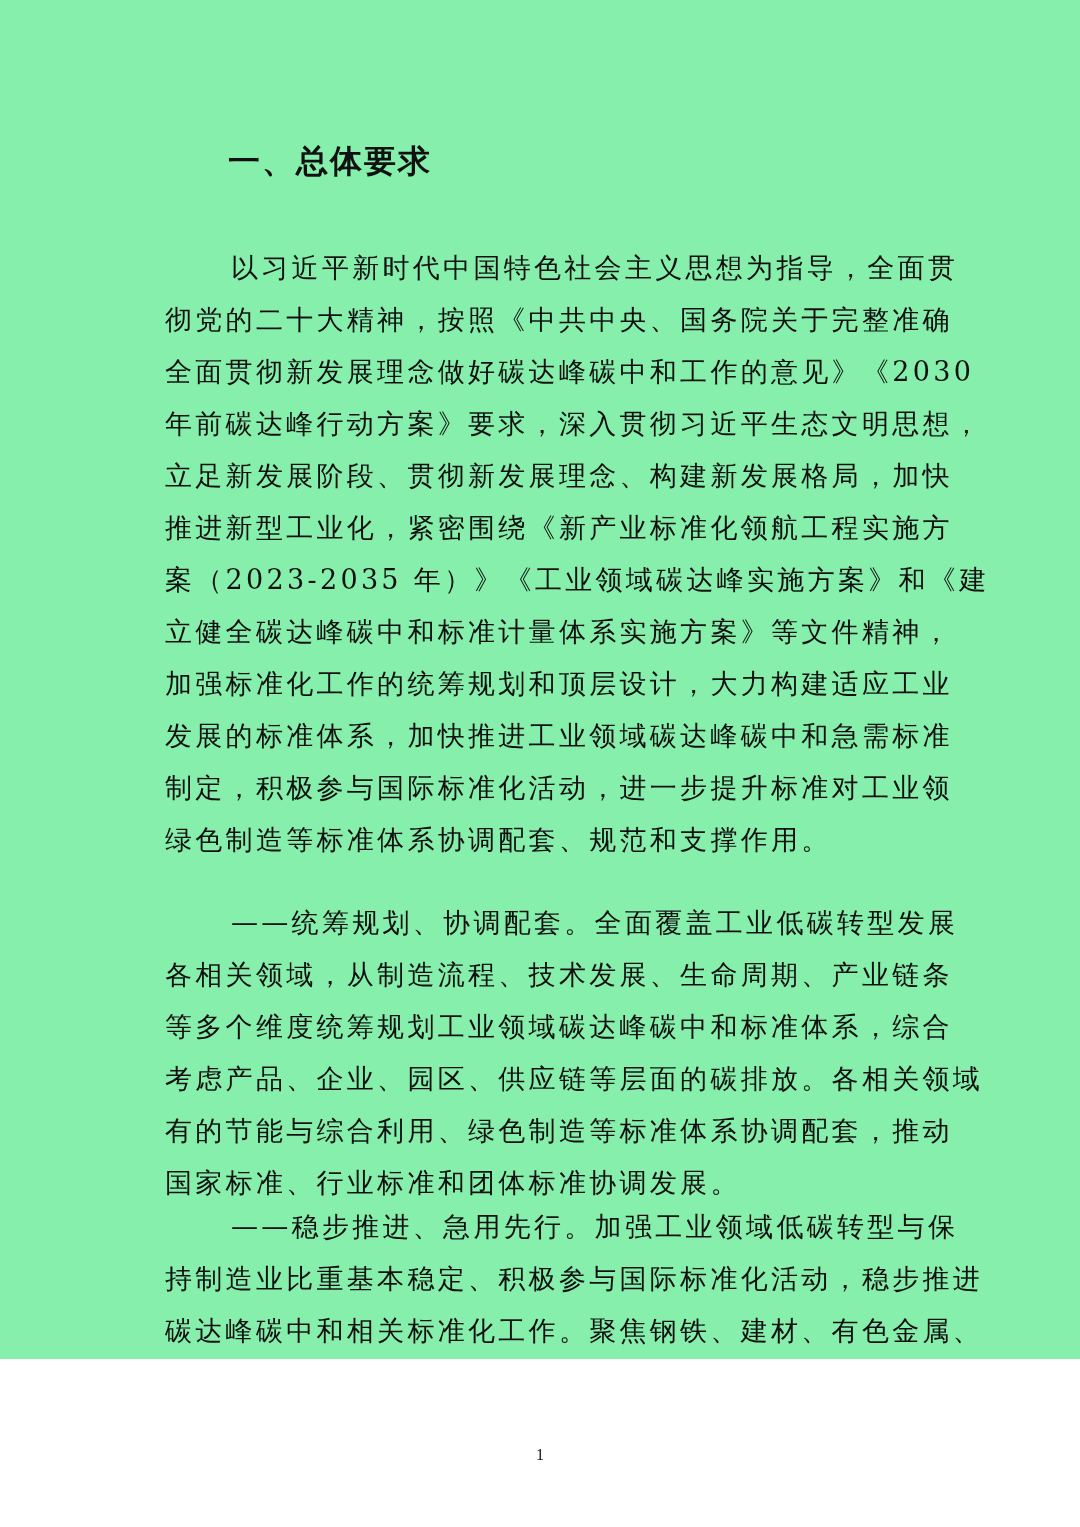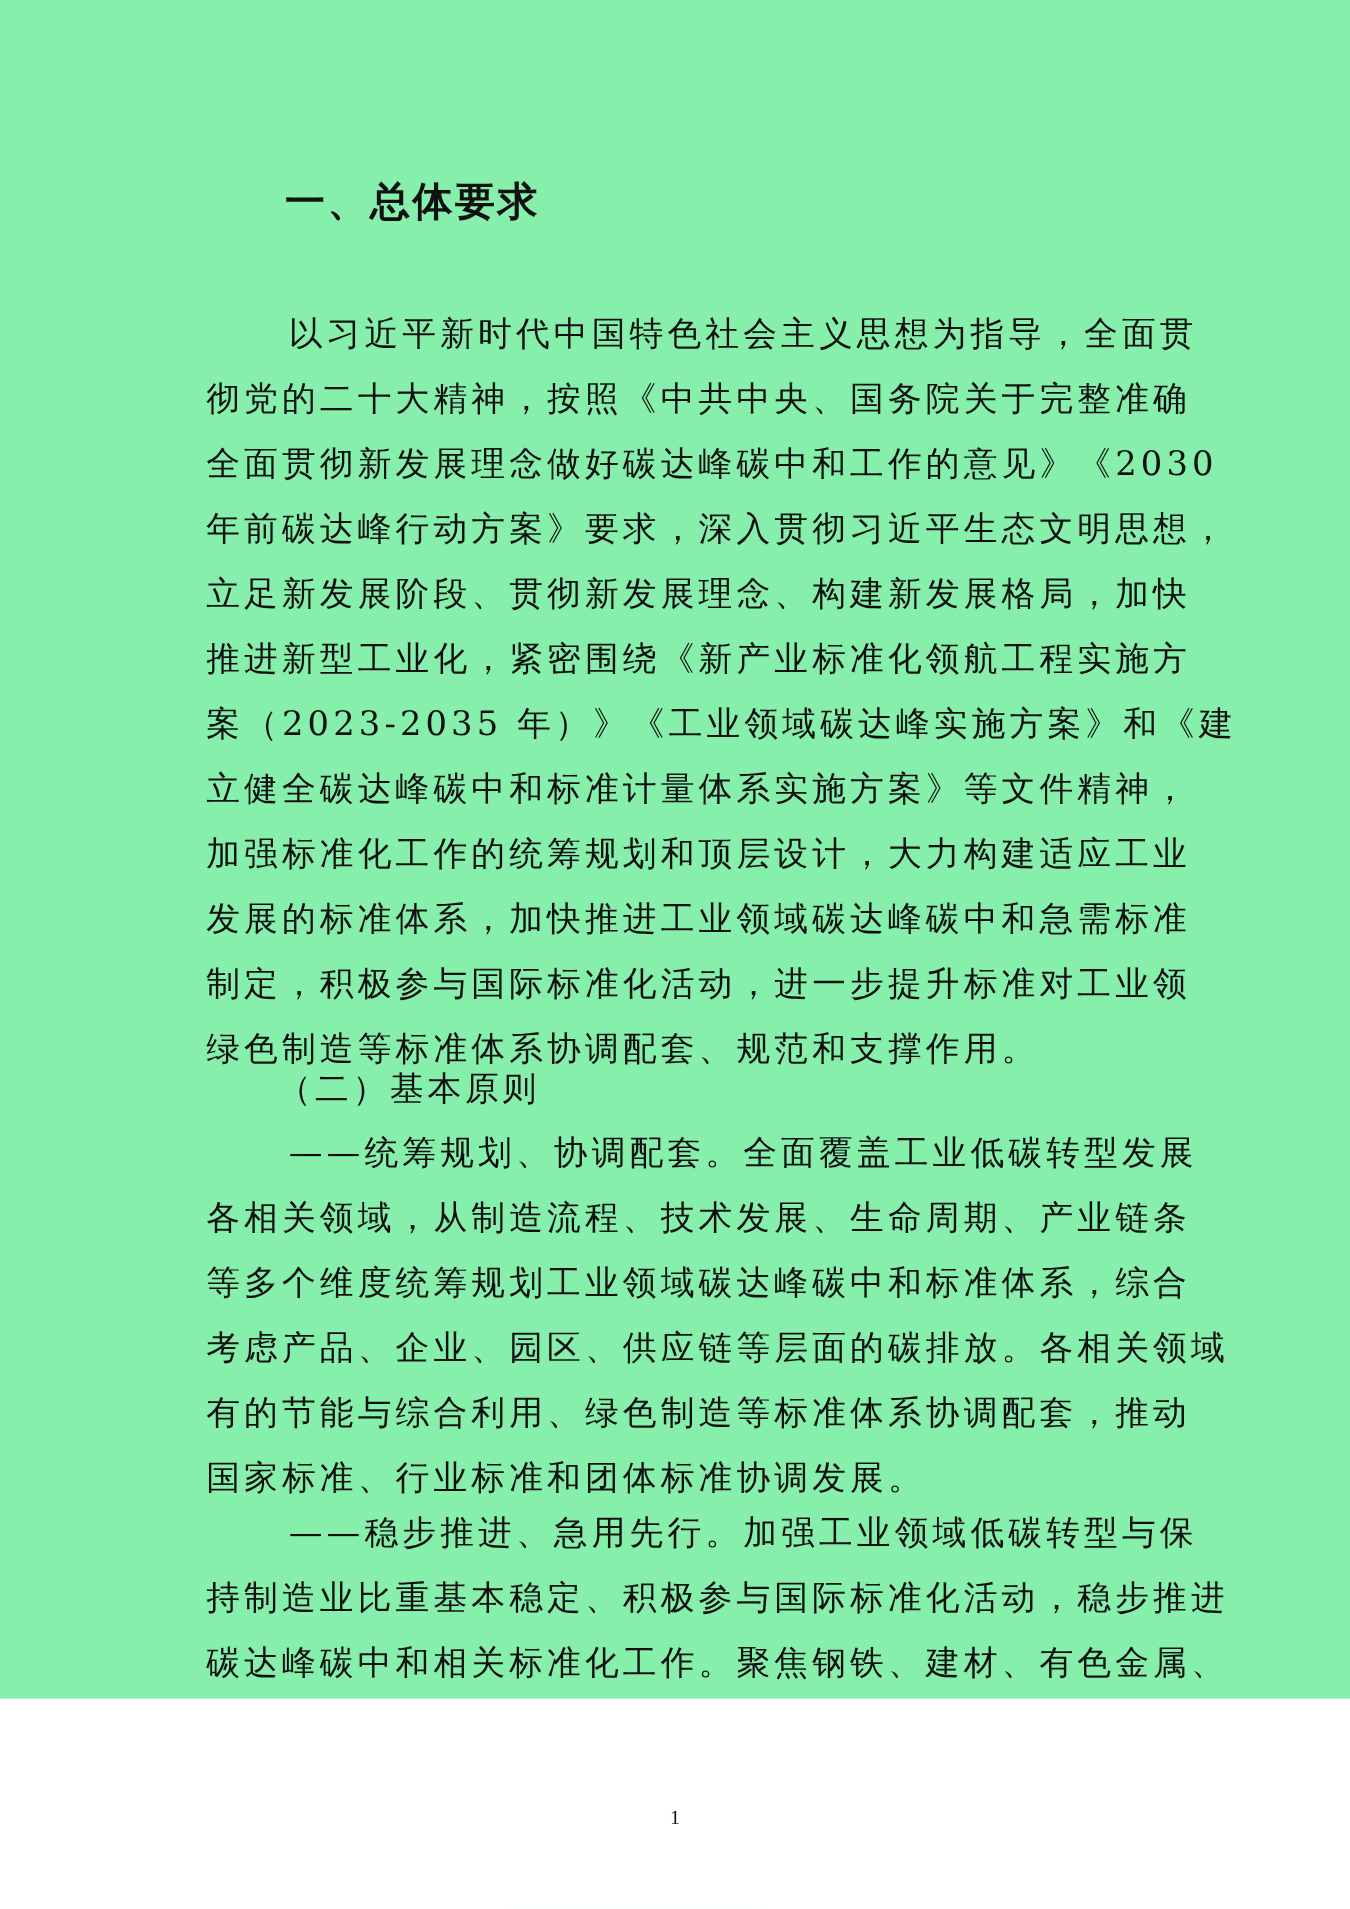--- a/index.html
+++ b/index.html
@@ -31,21 +31,20 @@
     <div class="line" style="top:449px">立足新发展阶段、贯彻新发展理念、构建新发展格局，加快</div>
     <div class="line" style="top:501px">推进新型工业化，紧密围绕《新产业标准化领航工程实施方</div>
     <div class="line" style="top:553px">案（2023-2035 年）》《工业领域碳达峰实施方案》和《建</div>
     <div class="line" style="top:605px">立健全碳达峰碳中和标准计量体系实施方案》等文件精神，</div>
     <div class="line" style="top:657px">加强标准化工作的统筹规划和顶层设计，大力构建适应工业</div>
     <div class="line" style="top:709px">发展的标准体系，加快推进工业领域碳达峰碳中和急需标准</div>
     <div class="line" style="top:761px">制定，积极参与国际标准化活动，进一步提升标准对工业领</div>
     <div class="line last" style="top:813px">绿色制造等标准体系协调配套、规范和支撑作用。</div>
   </div>
 
-  <div class="h2" style="top:847px">（二）基本原则</div>
 
   <div>
     <div class="line indent" style="top:896px">——统筹规划、协调配套。全面覆盖工业低碳转型发展</div>
     <div class="line" style="top:948px">各相关领域，从制造流程、技术发展、生命周期、产业链条</div>
     <div class="line" style="top:1000px">等多个维度统筹规划工业领域碳达峰碳中和标准体系，综合</div>
     <div class="line" style="top:1052px">考虑产品、企业、园区、供应链等层面的碳排放。各相关领域</div>
     <div class="line" style="top:1104px">有的节能与综合利用、绿色制造等标准体系协调配套，推动</div>
     <div class="line last" style="top:1156px">国家标准、行业标准和团体标准协调发展。</div>
   </div>
 

